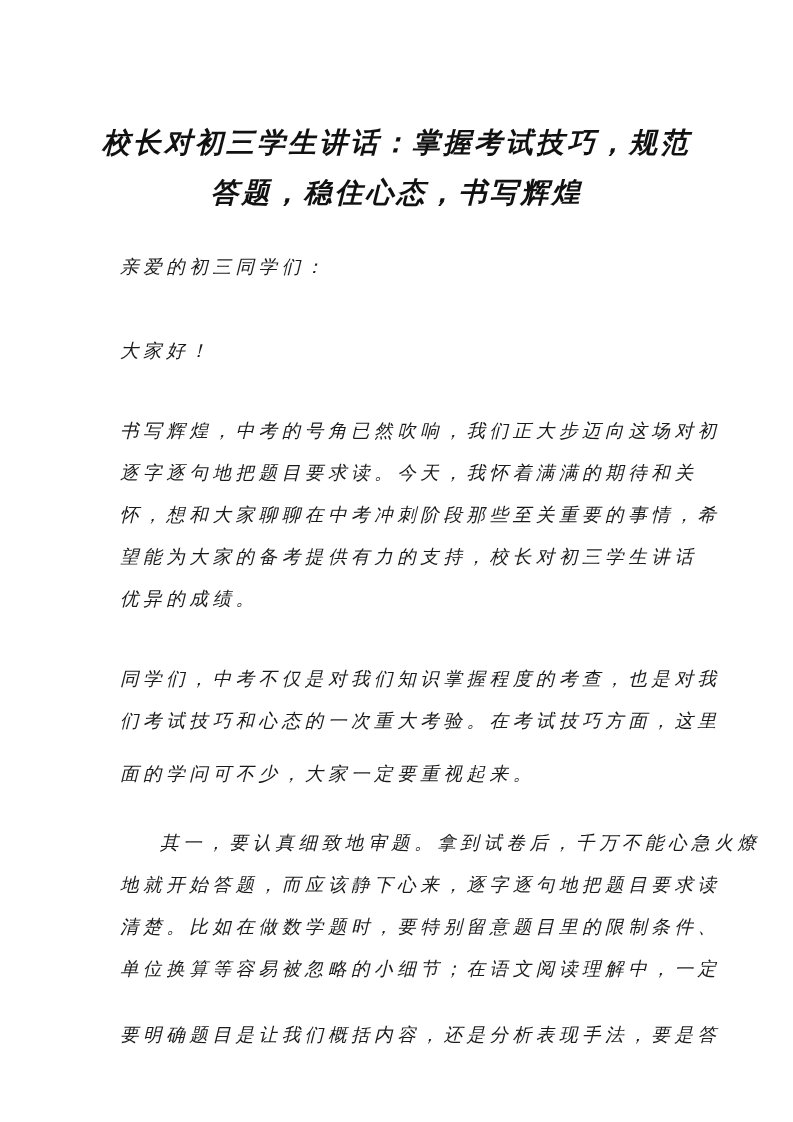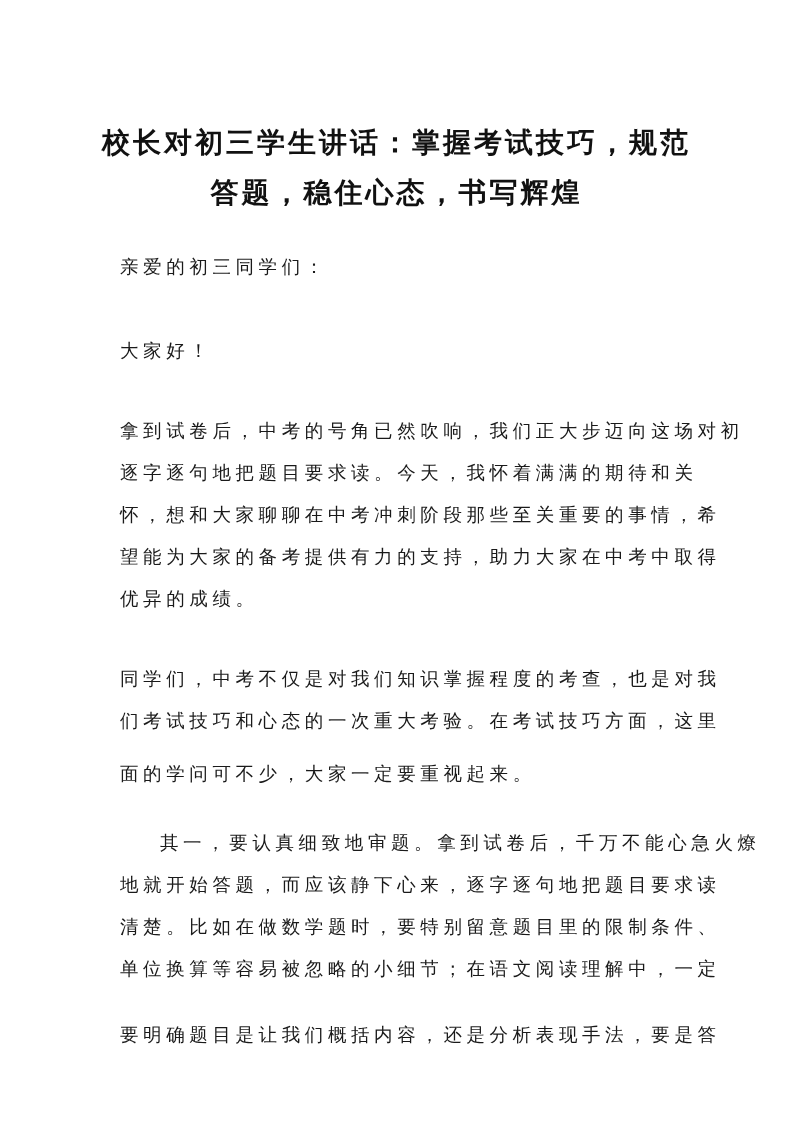--- a/index.html
+++ b/index.html
@@ -1,39 +1,39 @@
 <!DOCTYPE html>
 <html><head>
 <meta charset="utf-8">
 <style>
   html, body { margin: 0; padding: 0; background: #ffffff; }
   body { width: 793px; height: 1122px; position: relative; overflow: hidden;
          font-family: "DejaVu Sans", "Liberation Sans", sans-serif; color: #111; }
-  .page { position: absolute; left: 0; top: 0; width: 793px; height: 928px; background: #fff; }
+  .page { position: absolute; left: 0; top: 0; width: 793px; height: 928px; background: #fff; font-style: italic; }
   .title { position: absolute; left: 100px; width: 593px; text-align: center;
            font-family: "DejaVu Serif", "Liberation Serif", serif; font-weight: bold;
            font-size: 28px; letter-spacing: 3px; color: #111; white-space: nowrap; }
   .line { position: absolute; left: 120px; width: 560px; font-size: 18.5px;
           white-space: nowrap; color: #1a1a1a; letter-spacing: 4.6px; }
 </style>
 </head>
 <body>
 
 <div class="page">
   <div class="title" style="top:124px;">校长对初三学生讲话：掌握考试技巧，规范</div>
   <div class="title" style="top:174px;">答题，稳住心态，书写辉煌</div>
 
   <div class="line" style="top:254px;">亲爱的初三同学们：</div>
   <div class="line" style="top:338px;">大家好！</div>
 
   <div>
-    <div class="line" style="top:418px;">拿到试卷后，中考的号角已然吹响，我们正大步迈向这场对初</div>
+    <div class="line" style="top:418px;">书写辉煌，中考的号角已然吹响，我们正大步迈向这场对初</div>
     <div class="line" style="top:460px;">逐字逐句地把题目要求读。今天，我怀着满满的期待和关</div>
     <div class="line" style="top:502px;">怀，想和大家聊聊在中考冲刺阶段那些至关重要的事情，希</div>
-    <div class="line" style="top:544px;">望能为大家的备考提供有力的支持，助力大家在中考中取得</div>
+    <div class="line" style="top:544px;">望能为大家的备考提供有力的支持，校长对初三学生讲话</div>
     <div class="line" style="top:586px;">优异的成绩。</div>
   </div>
 
   <div>
     <div class="line" style="top:666px;">同学们，中考不仅是对我们知识掌握程度的考查，也是对我</div>
     <div class="line" style="top:708px;">们考试技巧和心态的一次重大考验。在考试技巧方面，这里</div>
     <div class="line" style="top:744px;margin-top:17px;">面的学问可不少，大家一定要重视起来。</div>
   </div>
 
   <div>

